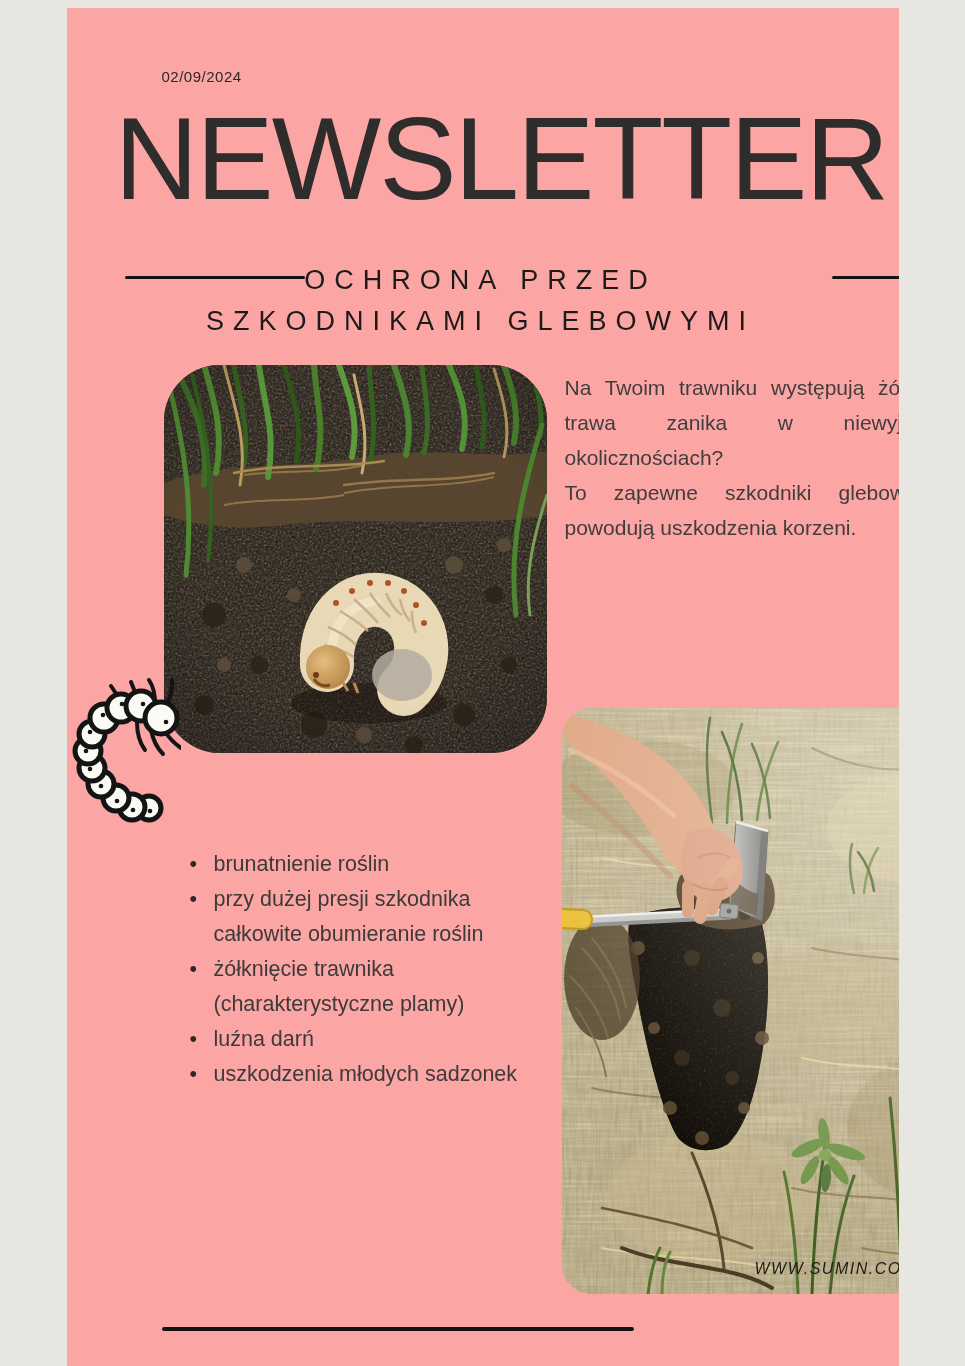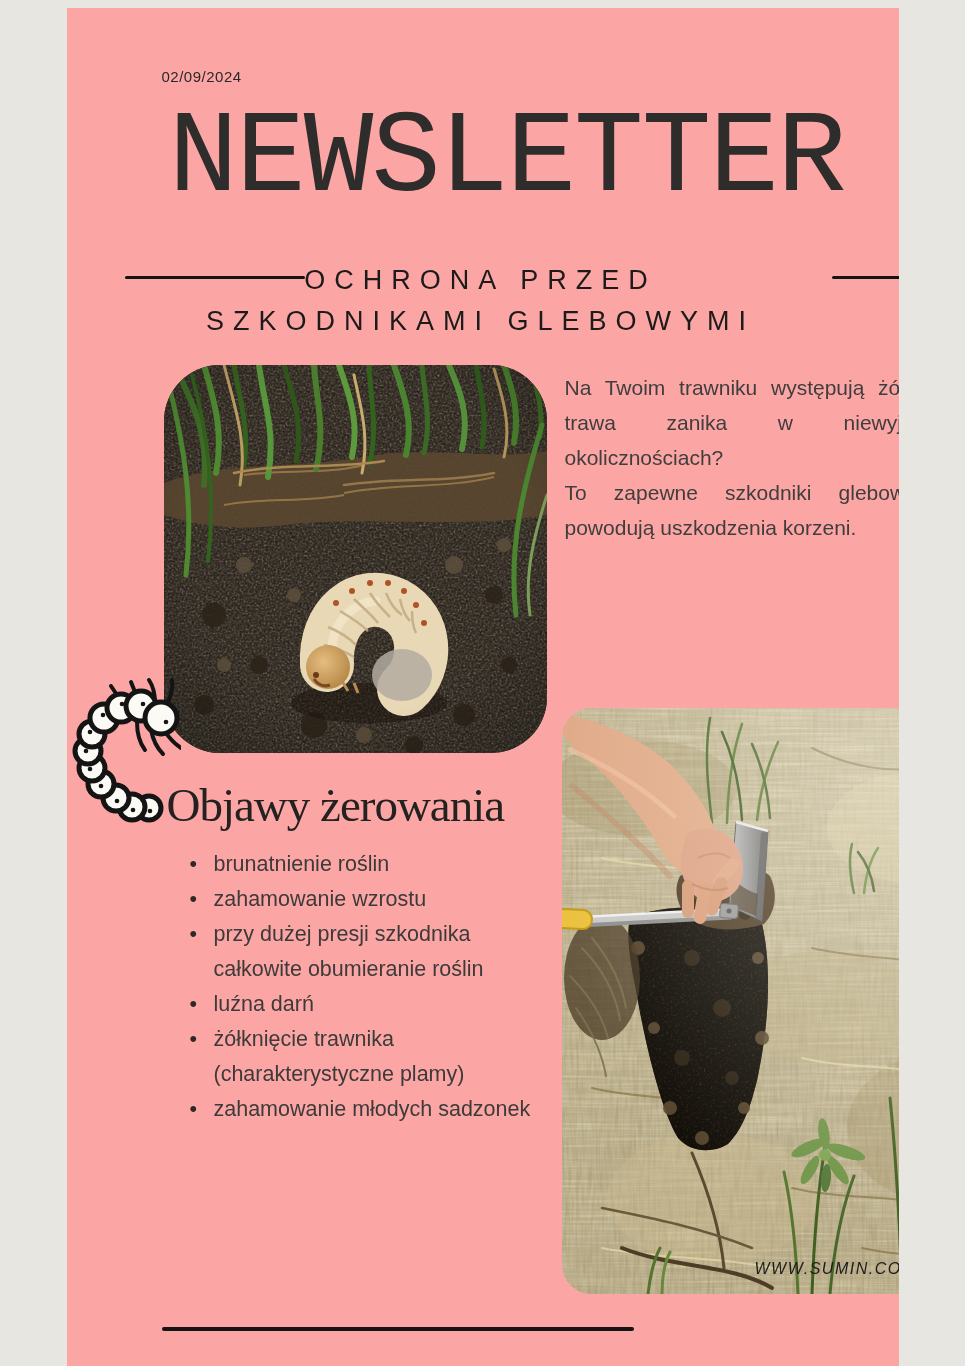--- a/index.html
+++ b/index.html
@@ -12,22 +12,22 @@
     font-family:"Liberation Sans",sans-serif;
     color:#3f3e3c;
   }
   .abs{position:absolute;}
   .date{
     left:95px;top:60px;
     font-size:15px;letter-spacing:.5px;color:#2a2927;
   }
   .title{
     left:0;right:0;top:93px;height:125px;
-    margin:0;text-align:center;
-    font-family:Liberation Mono, monospace;font-weight:500;
+    margin:0;
+    font-family:Liberation Sans, sans-serif;font-weight:500;
     font-size:116px;line-height:1;letter-spacing:-2px;
     color:#2e2d2b;
     padding-left:48px;
   }
   .subtitle{
     left:0;right:4px;top:252px;
     text-align:center;
     font-size:27px;line-height:41px;letter-spacing:9px;
     color:#1c1b1a;font-weight:400;
   }
@@ -244,29 +244,27 @@
           <circle cx="17" cy="77" r="2.3"></circle>
         <circle cx="21" cy="58" r="2.3"></circle>
           <circle cx="34" cy="41" r="2.3"></circle>
           <circle cx="53" cy="30" r="2.3"></circle>
         <circle cx="74" cy="30" r="2.3"></circle>
           <circle cx="97" cy="48" r="2.3"></circle>
       </g>
     </g>
   </svg>
 
-  <h2 class="abs symptoms-heading">Objawy żerowania</h2>
 
   <ul class="abs symptoms">
     <li>brunatnienie roślin</li>
-    <li>zahamowanie wzrostu</li>
     <li>przy dużej presji szkodnika całkowite obumieranie roślin</li>
+    <li>żółknięcie trawnika (charakterystyczne plamy)</li>
     <li>luźna darń</li>
-    <li>żółknięcie trawnika (charakterystyczne plamy)</li>
-    <li>zahamowanie młodych sadzonek</li>
+    <li>uszkodzenia młodych sadzonek</li>
   </ul>
 
   <div class="abs photo photo2">
     <svg viewBox="0 0 445 586" preserveAspectRatio="none" aria-hidden="true">
       <defs>
         <linearGradient id="lawn" x1="0" y1="0" x2="0" y2="1">
           <stop offset="0" stop-color="#cfc097"></stop>
             <stop offset="1" stop-color="#b3a274"></stop>
         </linearGradient>
         <linearGradient id="blade" x1="0" y1="0" x2="1" y2="0">

